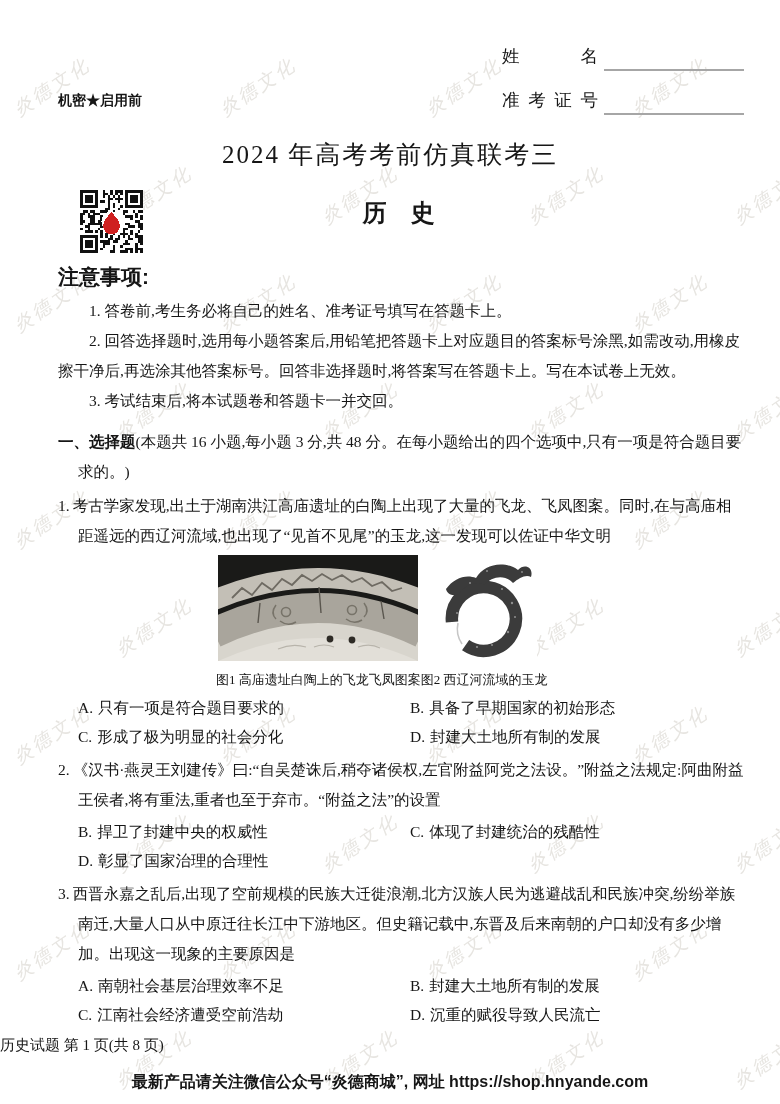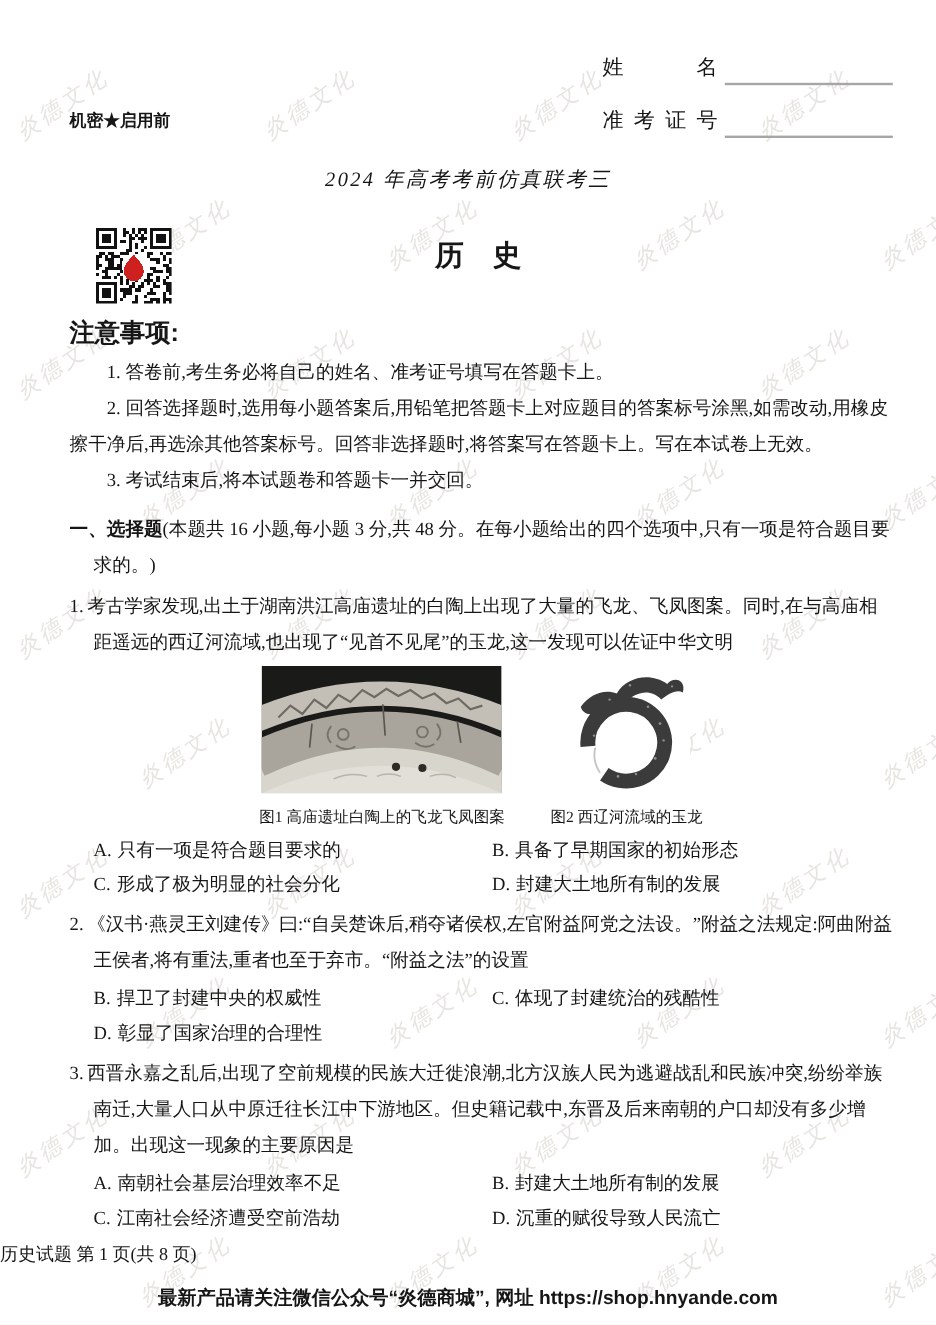--- a/index.html
+++ b/index.html
@@ -22,40 +22,40 @@
   }
   .fields { position:absolute; top:44px; right:36px; width:242px; z-index:2; }
   .field { display:flex; align-items:flex-start; margin-bottom:17px; }
   .flabel {
     width:96px; font-size:17.5px; line-height:24px;
     text-align:justify; text-align-last:justify;
   }
   .fline { flex:1; border-bottom:2px solid #a6a6a6; height:25px; margin-left:6px; }
   .title {
     position:absolute; top:138px; left:0; right:0; z-index:2;
-    text-align:center; font-size:17px; font-weight:normal; letter-spacing:2px; margin:0;font-style:italic;
+    text-align:center; font-size:25px; font-weight:normal; letter-spacing:2px; margin:0;
   }
   .subject {
     position:absolute; top:197px; left:17px; right:0; z-index:2;
     text-align:center; font-size:24px; font-weight:bold; margin:0;
   }
   .qr { position:absolute; left:80px; top:190px; width:63px; height:63px; z-index:2; }
   .qr svg { width:100%; height:100%; display:block; }
   
   .content { position:absolute; left:58px; top:263px; width:688px; z-index:1; font-size:15.5px; }
   .notice-head {
     font-family:"Liberation Sans", sans-serif; font-weight:bold; font-size:21px;
     margin:0 0 5px 0;
   }
   .note { text-indent:2em; line-height:30px; margin:0; }
   .sec-head { padding-left:20px; text-indent:-20px; line-height:30px; margin:11px 0 0 0; }
   .sec-label { font-weight:bold; }
   .stem { padding-left:20px; text-indent:-20px; line-height:30px; margin:4px 0 0 0; }
   .qnum { margin-right:3px; }
-  .figs { display:flex; align-items:center; gap:38px; margin:4px 0 4px 158px; }
+  .figs { display:flex; align-items:center; margin:4px 0 4px 158px; }
   .figs figure { margin:0; text-align:center; }
   .figs figcaption { font-size:13px; margin-top:6px; white-space:nowrap; }
   .opts {
     display:grid; grid-template-columns:332px auto;
     padding-left:20px; line-height:29px; margin:2px 0 2px 0;
   }
   .opt-label { margin-right:5px; }
   
   .page-footer {
     position:absolute; left:0; right:0; top:1036px; z-index:2;

